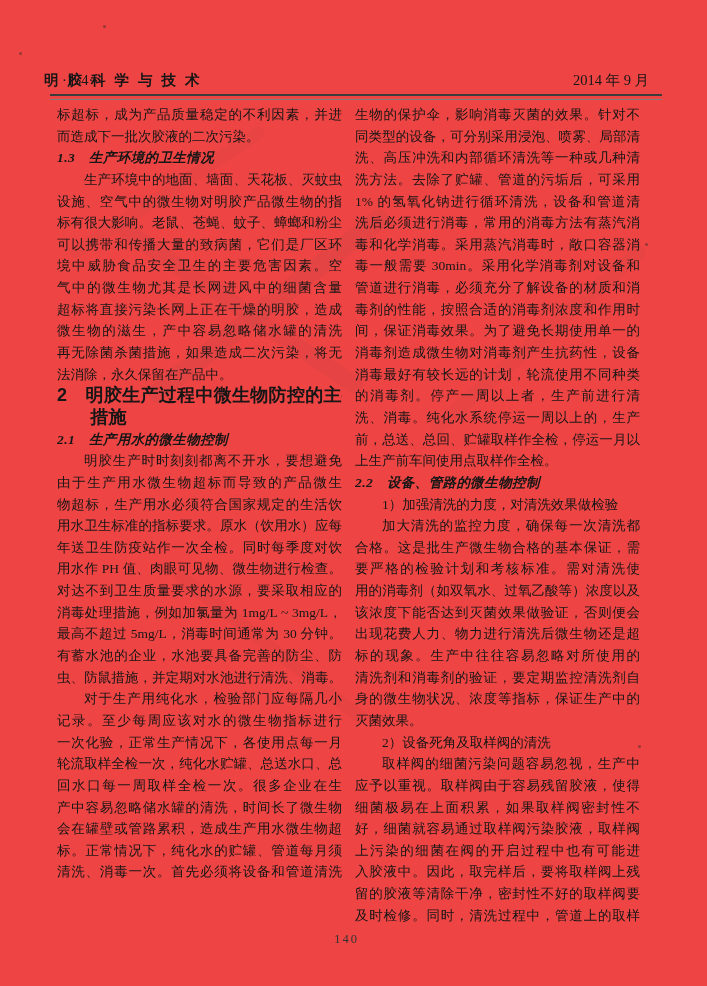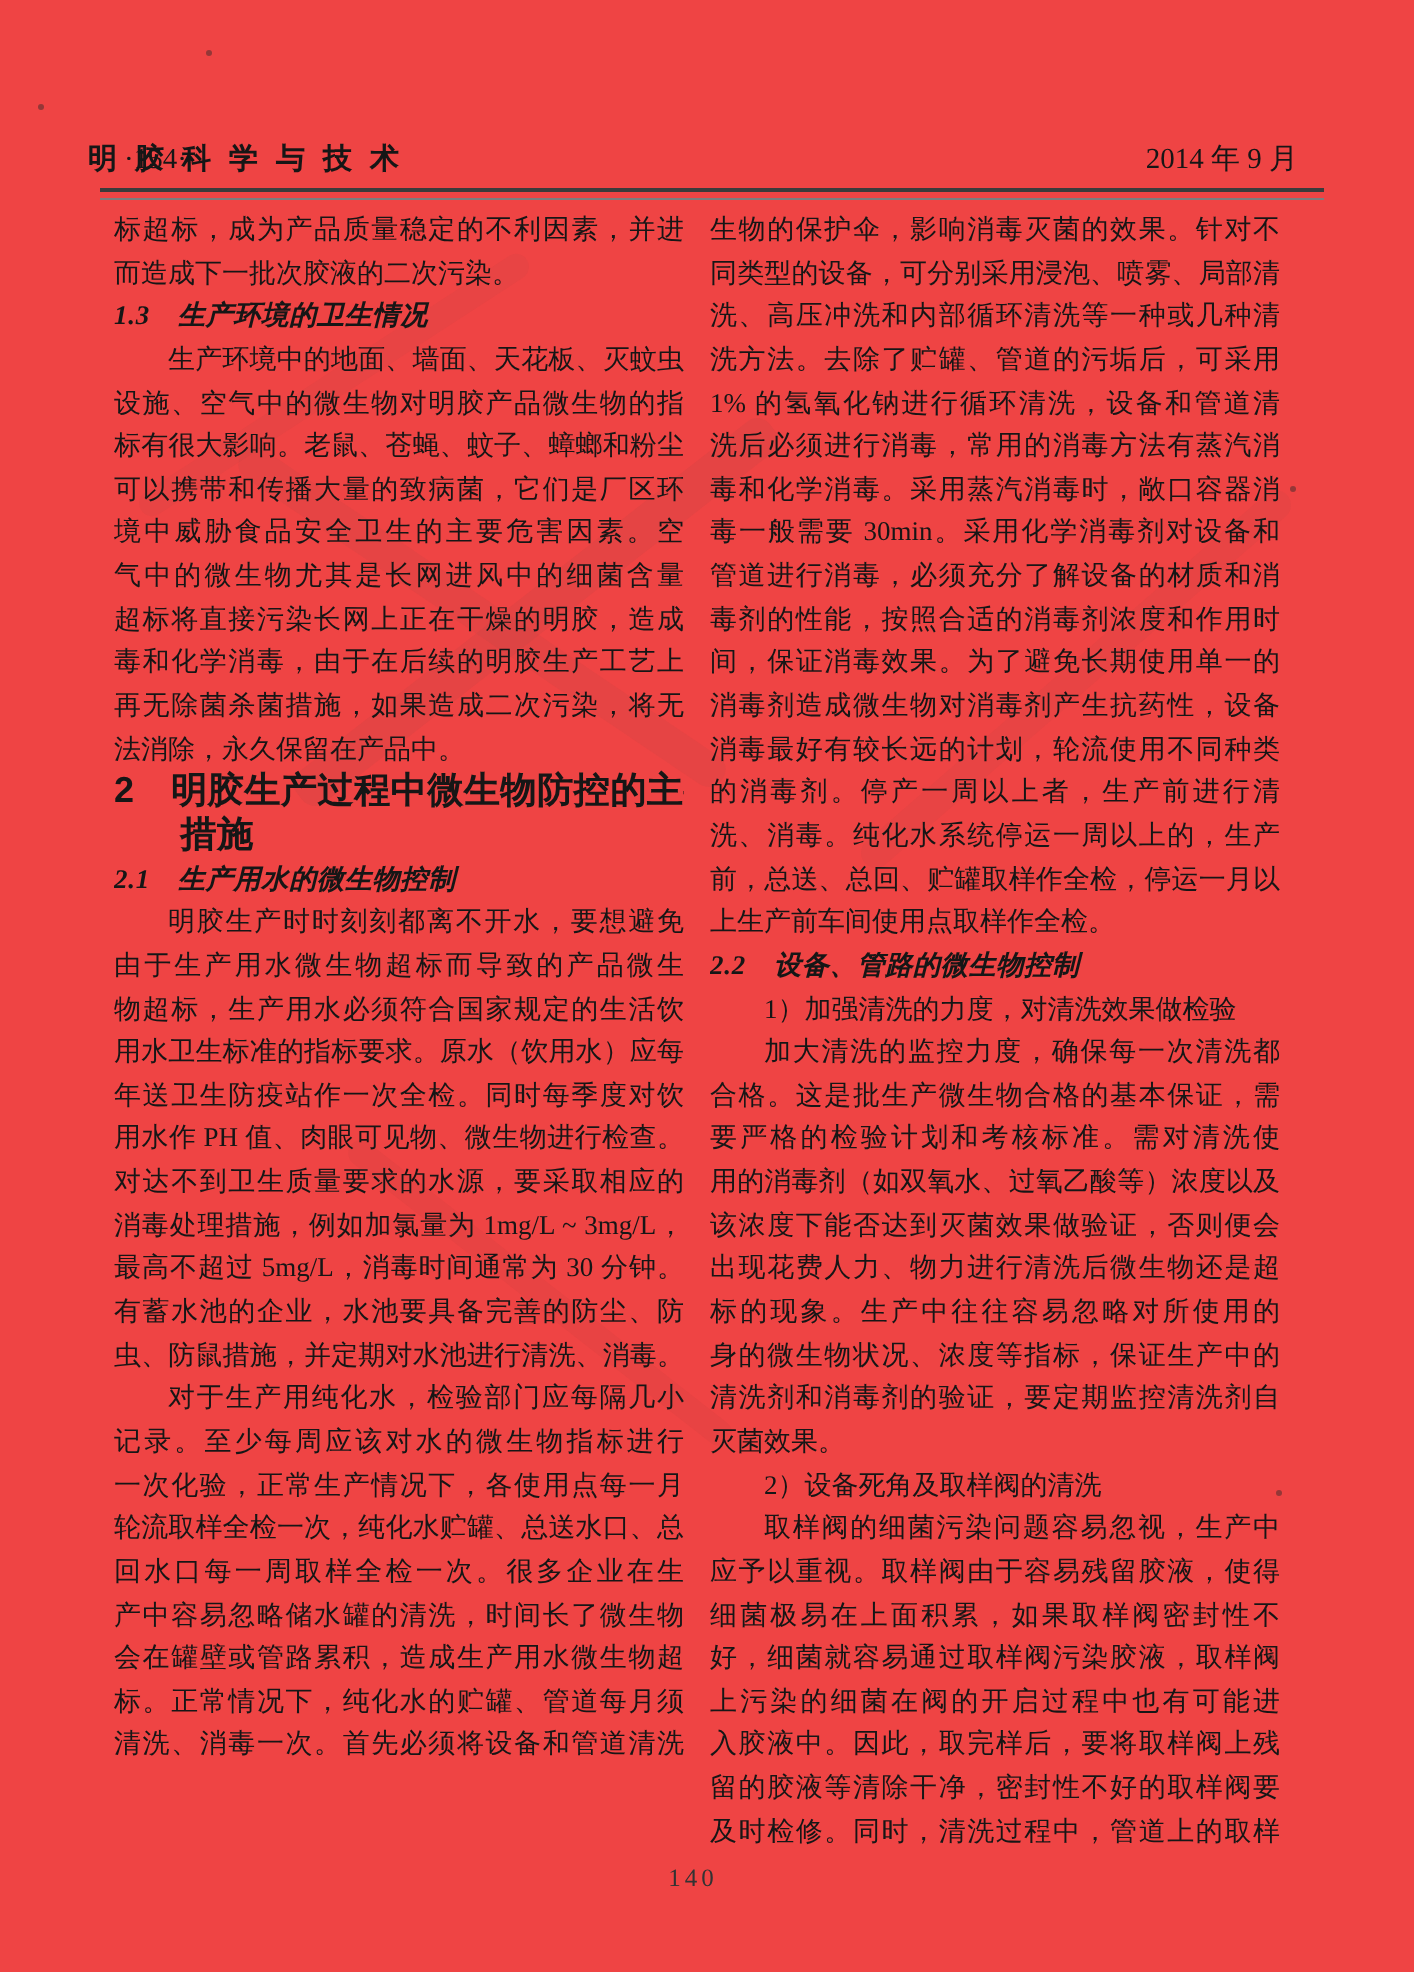--- a/index.html
+++ b/index.html
@@ -79,21 +79,21 @@
       <div class="line j">标超标，成为产品质量稳定的不利因素，并进</div>
       <div class="line">而造成下一批次胶液的二次污染。</div>
       <div class="line h2">1.3　生产环境的卫生情况</div>
       <div class="line j ind">生产环境中的地面、墙面、天花板、灭蚊虫</div>
       <div class="line j">设施、空气中的微生物对明胶产品微生物的指</div>
       <div class="line j">标有很大影响。老鼠、苍蝇、蚊子、蟑螂和粉尘</div>
       <div class="line j">可以携带和传播大量的致病菌，它们是厂区环</div>
       <div class="line j">境中威胁食品安全卫生的主要危害因素。空</div>
       <div class="line j">气中的微生物尤其是长网进风中的细菌含量</div>
       <div class="line j">超标将直接污染长网上正在干燥的明胶，造成</div>
-      <div class="line j">毒和化学消毒，由于在后续的明胶生产工艺上</div>
+      <div class="line j">微生物的滋生，产中容易忽略储水罐的清洗</div>
       <div class="line j">再无除菌杀菌措施，如果造成二次污染，将无</div>
       <div class="line">法消除，永久保留在产品中。</div>
       <div class="line h1">2　明胶生产过程中微生物防控的主要技术</div>
       <div class="line h1 cont">措施</div>
       <div class="line h2">2.1　生产用水的微生物控制</div>
       <div class="line j ind">明胶生产时时刻刻都离不开水，要想避免</div>
       <div class="line j">由于生产用水微生物超标而导致的产品微生</div>
       <div class="line j">物超标，生产用水必须符合国家规定的生活饮</div>
       <div class="line j">用水卫生标准的指标要求。原水（饮用水）应每</div>
       <div class="line j">年送卫生防疫站作一次全检。同时每季度对饮</div>
@@ -133,22 +133,22 @@
       <div class="line">上生产前车间使用点取样作全检。</div>
       <div class="line h2">2.2　设备、管路的微生物控制</div>
       <div class="line ind">1）加强清洗的力度，对清洗效果做检验</div>
       <div class="line j ind">加大清洗的监控力度，确保每一次清洗都</div>
       <div class="line j">合格。这是批生产微生物合格的基本保证，需</div>
       <div class="line j">要严格的检验计划和考核标准。需对清洗使</div>
       <div class="line j">用的消毒剂（如双氧水、过氧乙酸等）浓度以及</div>
       <div class="line j">该浓度下能否达到灭菌效果做验证，否则便会</div>
       <div class="line j">出现花费人力、物力进行清洗后微生物还是超</div>
       <div class="line j">标的现象。生产中往往容易忽略对所使用的</div>
+      <div class="line j">清洗剂和消毒剂的验证，要定期监控清洗剂自</div>
       <div class="line j">身的微生物状况、浓度等指标，保证生产中的</div>
-      <div class="line j">清洗剂和消毒剂的验证，要定期监控清洗剂自</div>
       <div class="line">灭菌效果。</div>
       <div class="line ind">2）设备死角及取样阀的清洗</div>
       <div class="line j ind">取样阀的细菌污染问题容易忽视，生产中</div>
       <div class="line j">应予以重视。取样阀由于容易残留胶液，使得</div>
       <div class="line j">细菌极易在上面积累，如果取样阀密封性不</div>
       <div class="line j">好，细菌就容易通过取样阀污染胶液，取样阀</div>
       <div class="line j">上污染的细菌在阀的开启过程中也有可能进</div>
       <div class="line j">入胶液中。因此，取完样后，要将取样阀上残</div>
       <div class="line j">留的胶液等清除干净，密封性不好的取样阀要</div>
       <div class="line j">及时检修。同时，清洗过程中，管道上的取样</div>

